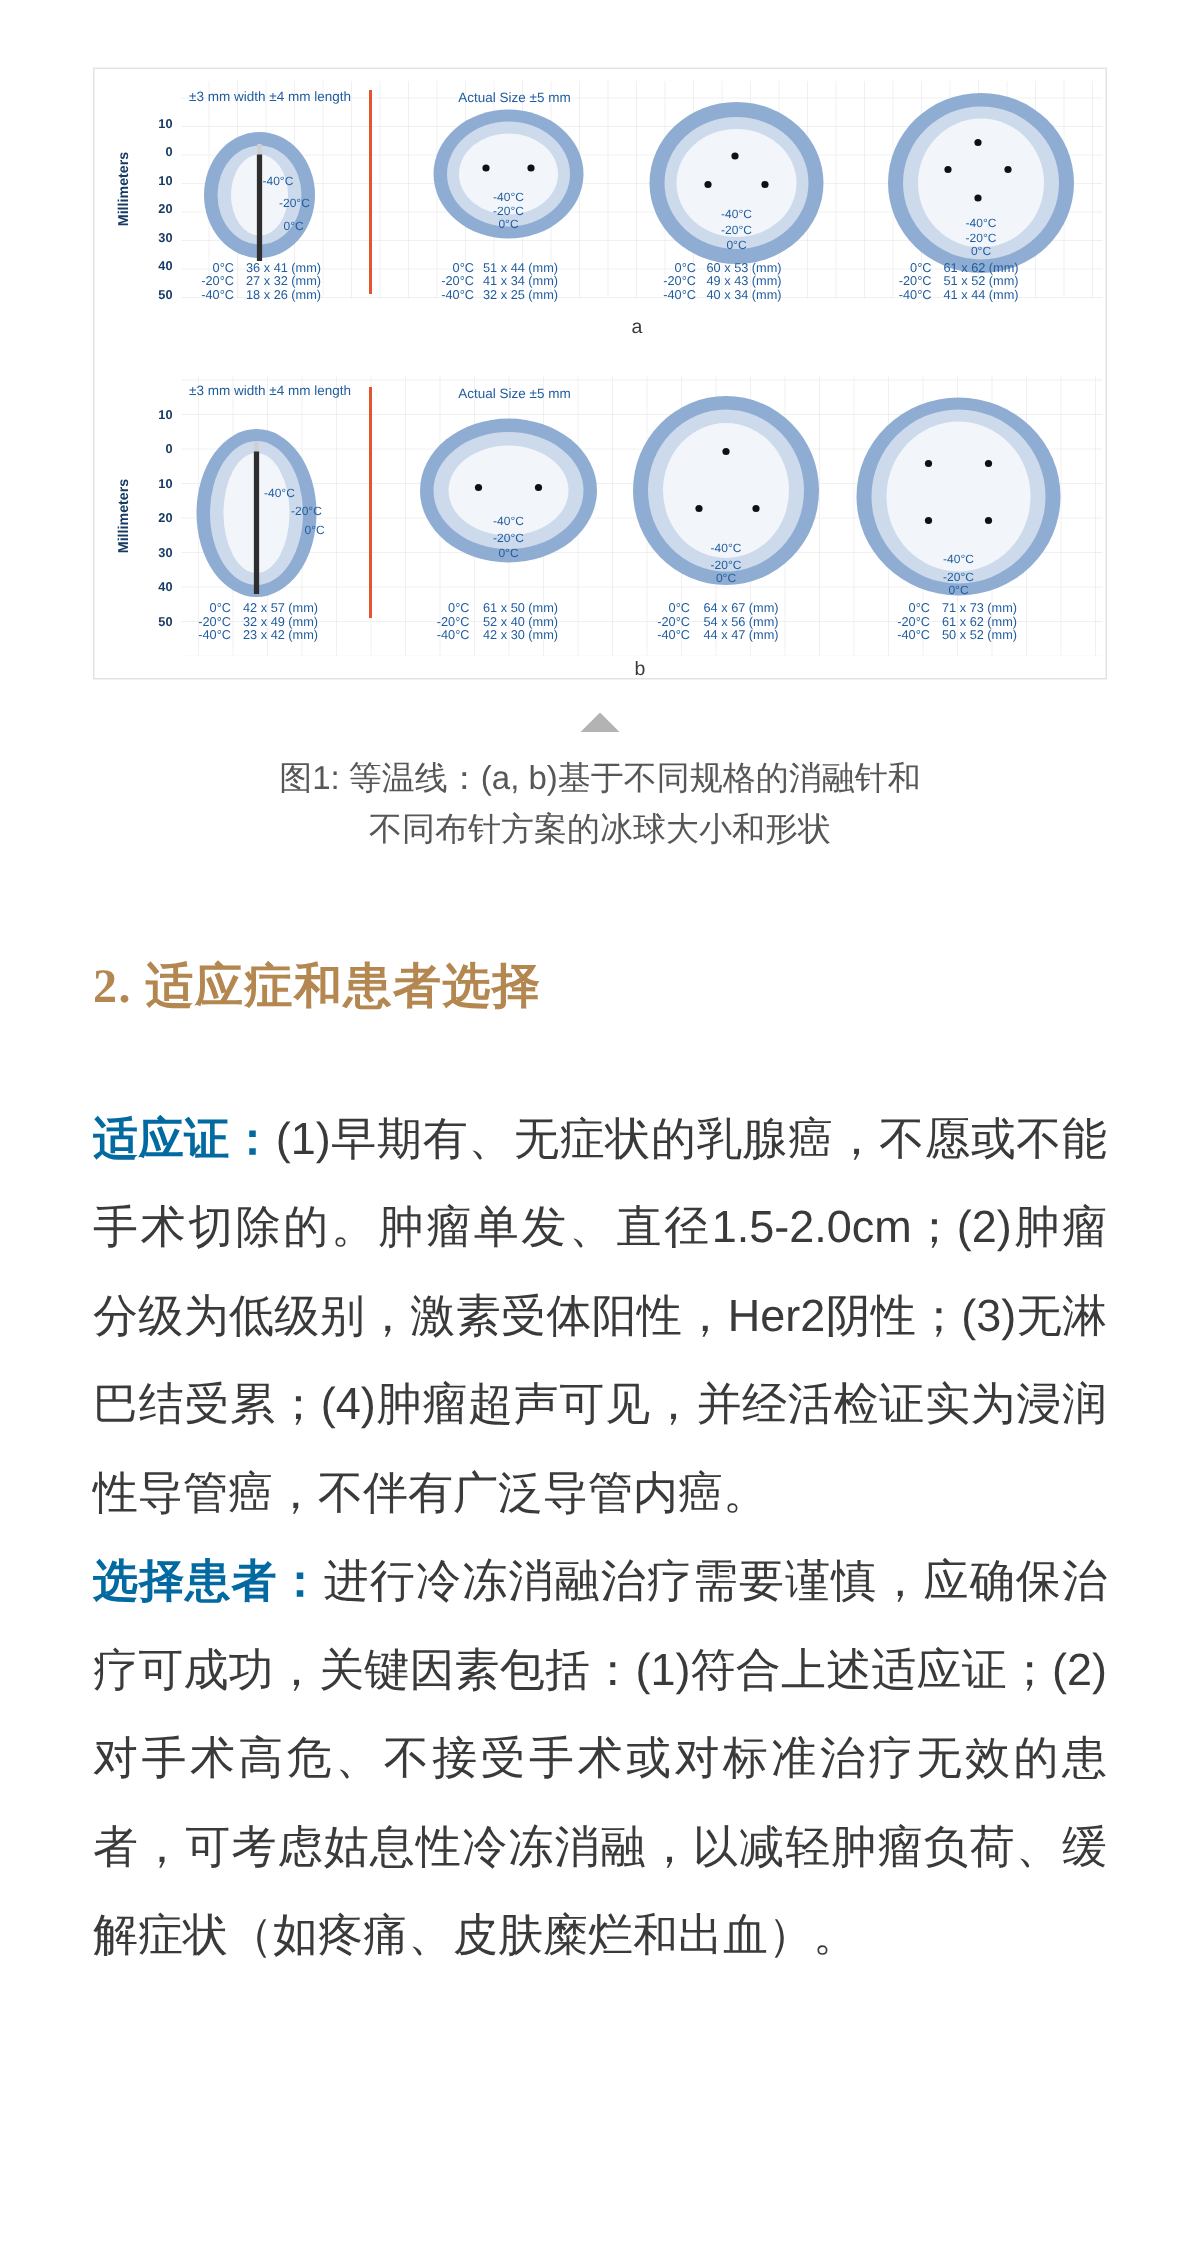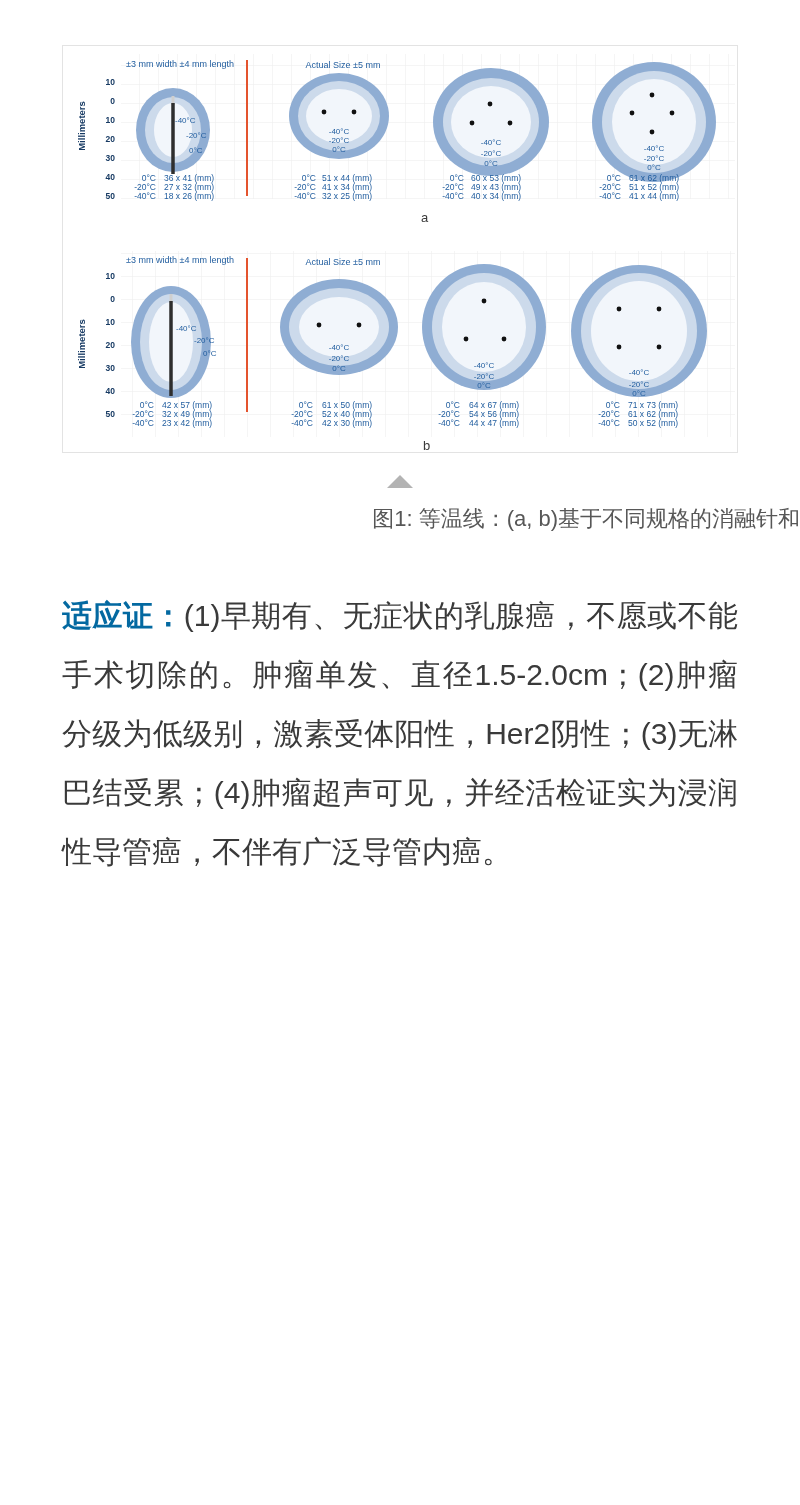--- a/index.html
+++ b/index.html
@@ -18,21 +18,21 @@
   .ftc{text-anchor:middle;}
   .fte{text-anchor:end;}
   .frl{font-size:13px;fill:#3a3a3a;}
 
   
   .tri{width:0;height:0;margin:22px auto 0 auto;
        border-left:13px solid transparent;border-right:13px solid transparent;
        border-bottom:13px solid #b3b3b3;cursor:pointer;}
 
   
-  .caption{margin-top:14px;text-align:right;font-size:22px;line-height:34px;color:#575757;}
+  .caption{margin-top:14px;text-align:center;font-size:22px;line-height:34px;color:#575757;}
 
   
   .sec-heading{margin:66px 62px 0 62px;font-family:"Liberation Serif",serif;
                font-weight:bold;font-size:32px;letter-spacing:1px;color:#b3874f;}
 
   
   .body-text{margin:50px 62px 0 62px;font-size:30px;line-height:59px;
              color:#3a3a3a;text-align:justify;}
   .body-text p{margin:0;}
   .lead{font-weight:bold;color:#0369a1;}
@@ -228,20 +228,23 @@
 
         <text class="frl" x="360" y="404">b</text>
       </g>
     </svg>
   </div>
 
   <div class="tri"></div>
 
   <div class="caption">
     <div>图1: 等温线：(a, b)基于不同规格的消融针和</div>
+    <div>不同布针方案的冰球大小和形状</div>
   </div>
 
+  <h2 class="sec-heading">2. 适应症和患者选择</h2>
 
   <div class="body-text">
     <p><span class="lead">适应证：</span><span>(1)早期有、无症状的乳腺癌，不愿或不能手术切除的。肿瘤单发、直径1.5-2.0cm；(2)肿瘤分级为低级别，激素受体阳性，Her2阴性；(3)无淋巴结受累；(4)肿瘤超声可见，并经活检证实为浸润性导管癌，不伴有广泛导管内癌。</span></p>
+    <p><span class="lead">选择患者：</span><span>进行冷冻消融治疗需要谨慎，应确保治疗可成功，关键因素包括：(1)符合上述适应证；(2)对手术高危、不接受手术或对标准治疗无效的患者，可考虑姑息性冷冻消融，以减轻肿瘤负荷、缓解症状（如疼痛、皮肤糜烂和出血）。</span></p>
   </div>
 
 </div>
 
 </body></html>

